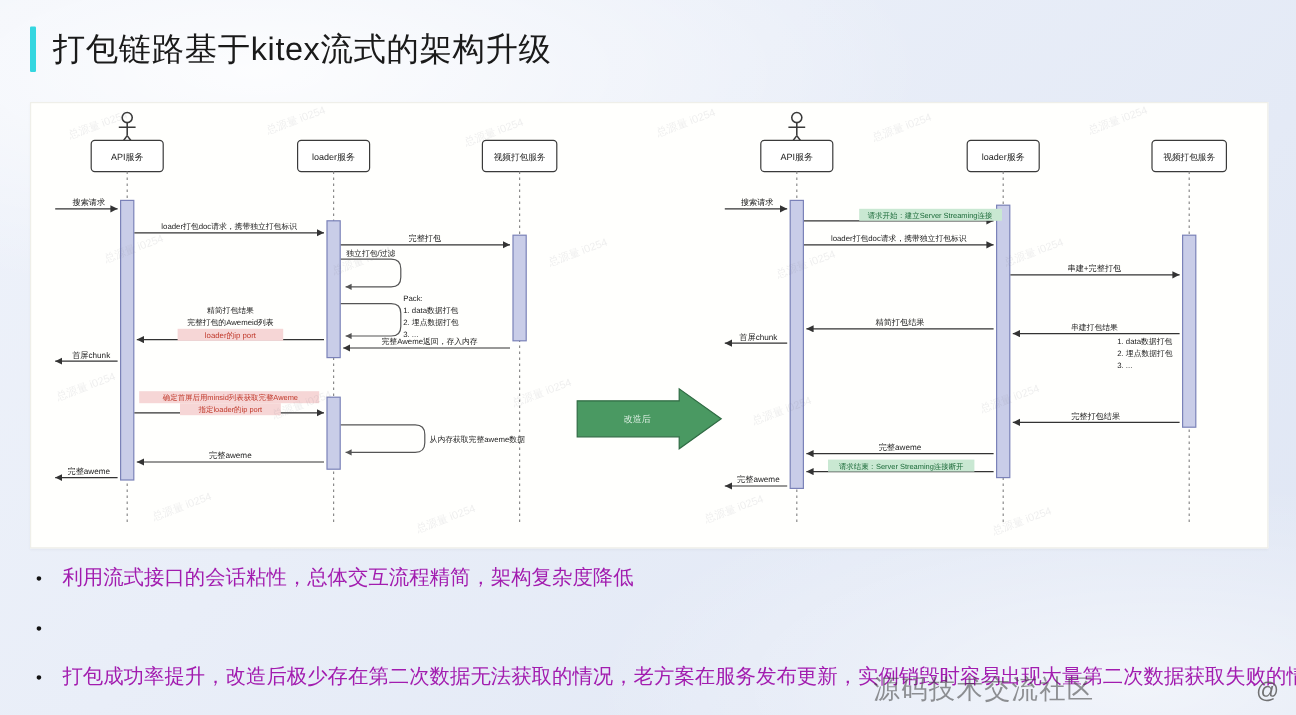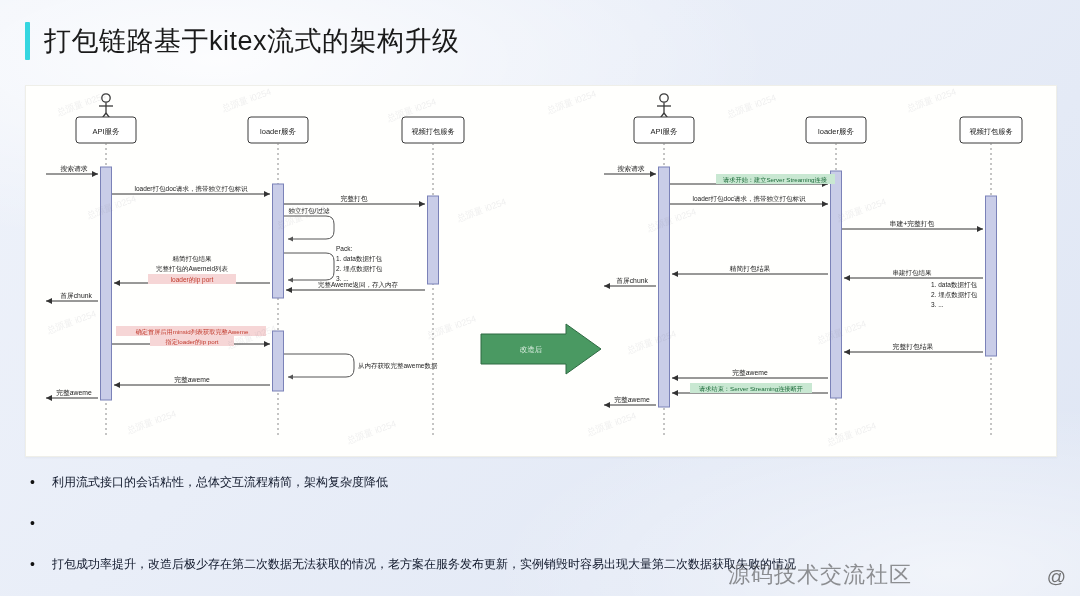--- a/index.html
+++ b/index.html
@@ -26,21 +26,21 @@
     position:absolute;left:25px;top:85px;width:1030px;height:370px;
     background:#fffffd;border:1px solid #efefe9;box-shadow:0 1px 2px rgba(0,0,0,.04);
   }
   .diag{position:absolute;left:0;top:0;width:1030px;height:370px;}
   .wm{position:absolute;color:rgba(120,125,140,.13);font-size:9px;transform:rotate(-20deg);
       white-space:nowrap;pointer-events:none;user-select:none;}
   
   .bullets{position:absolute;left:30px;top:472px;width:1020px;}
   .bullet{display:flex;align-items:flex-start;gap:14px;margin-bottom:21px;}
   .bullet .dot{font-size:14px;color:#111;line-height:20px;width:8px;flex:none;}
-  .bullet .btxt{font-size:12px;color:#0f172a;line-height:20px;white-space:nowrap;}
+  .bullet .btxt{font-size:17px;color:#a21caf;line-height:20px;white-space:nowrap;}
   
   .wm-cloud{
     position:absolute;right:14px;bottom:8px;display:flex;align-items:center;gap:7px;
     color:#5c5c5c;opacity:.85;
   }
   .wm-cloud .at{font-size:19px;}
   .wm-cloud .nm{font-size:22px;letter-spacing:.5px;}
   .wm-cn{
     position:absolute;right:168px;bottom:6px;font-size:22px;color:rgba(60,60,60,.55);
     letter-spacing:1px;white-space:nowrap;

